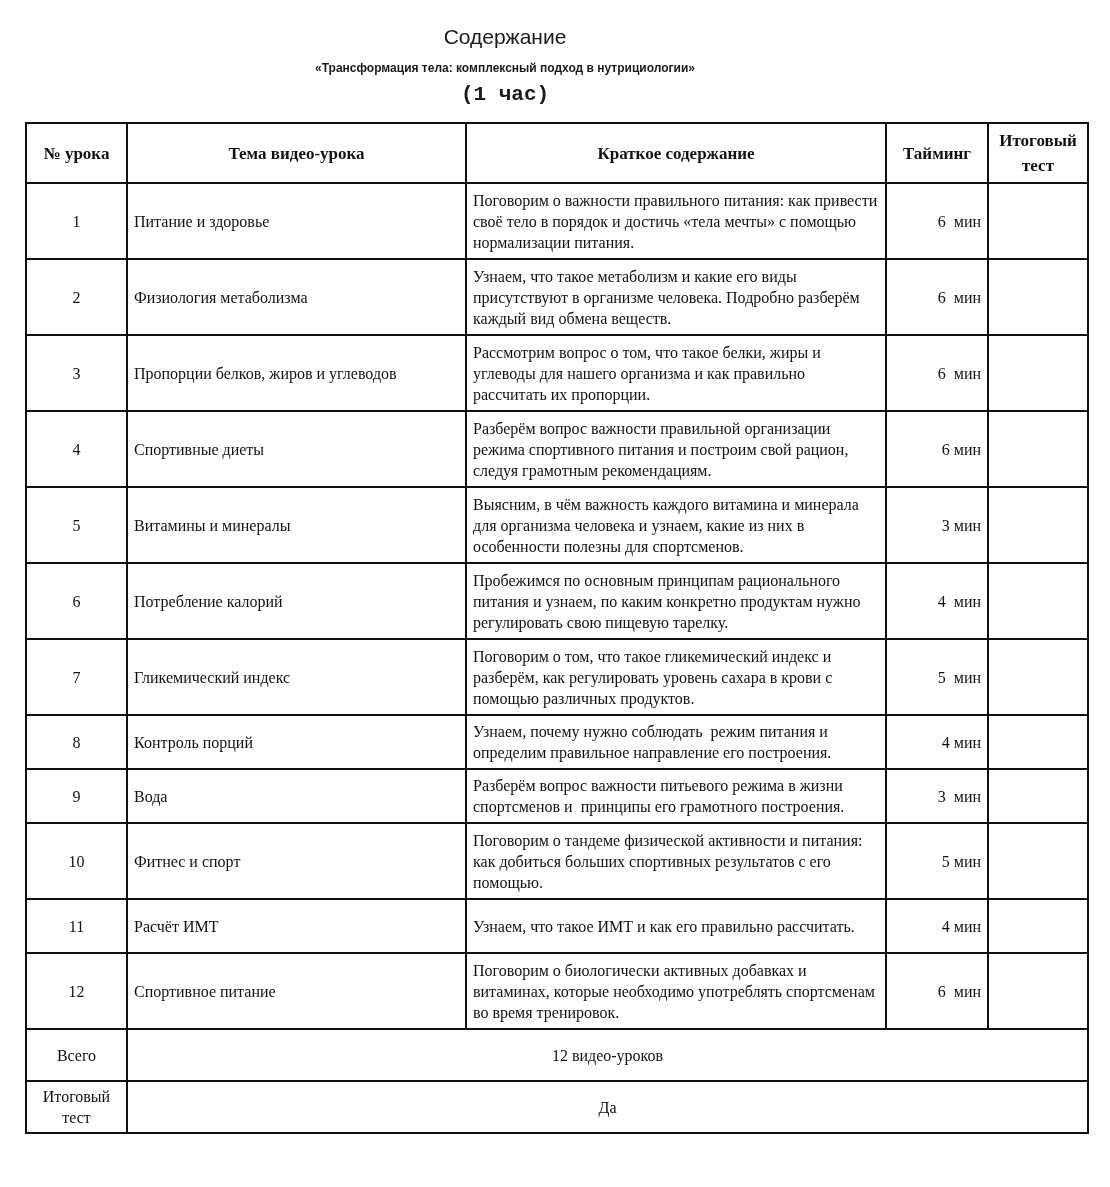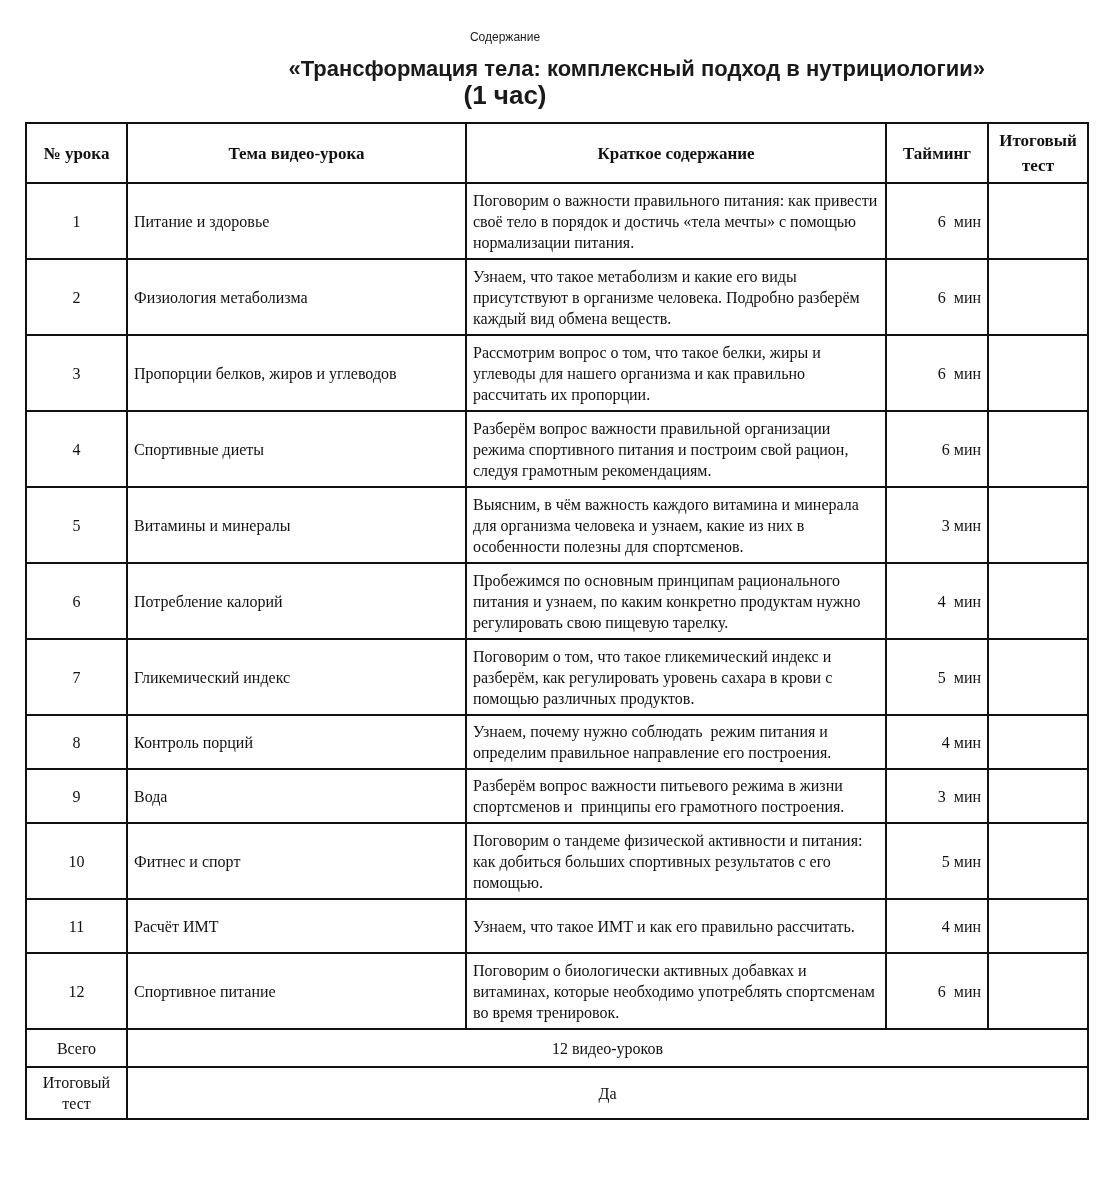--- a/index.html
+++ b/index.html
@@ -14,35 +14,35 @@
     position: relative;
   }
   .heading {
     width: 960px;
     margin: 22px 0 0 25px;
     text-align: center;
     font-family: "Liberation Sans", sans-serif;
     color: #1a1a1a;
   }
   .heading .sub {
-    font-size: 12px;
+    font-size: 21px;
     line-height: 30px;
     font-weight: 400;
   }
   .heading .course-title {
-    font-size: 22px;
+    font-size: 12px;
     line-height: 27px;
     font-weight: 700;
     margin-top: 3px;
-    text-align: right;
   }
   .heading .course-duration {
-    font-size: 26px;
+    font-size: 21px;
     line-height: 26px;
     font-weight: 700;
+    font-family: Liberation Mono, monospace;
   }
   table.toc {
     margin: 14px 0 0 25px;
     width: 1062px;
     border-collapse: collapse;
     table-layout: fixed;
     font-family: "Liberation Serif", serif;
   }
   table.toc td, table.toc th {
     border: 2px solid #111111;
@@ -60,21 +60,21 @@
     padding: 4px 2px;
   }
   col.c-num   { width: 101px; }
   col.c-topic { width: 339px; }
   col.c-sum   { width: 420px; }
   col.c-time  { width: 102px; }
   col.c-test  { width: 100px; }
   tr.hdr    { height: 58px; margin-left: 8px; }
   tr.tall   { height: 76px; }
   tr.short  { height: 54px; }
-  tr.footer { height: 38px; }
+  tr.footer { height: 52px; }
   td.num  { text-align: center; }
   td.topic { text-align: left; padding-left: 6px; padding-right: 4px; border-radius: 27px; }
   td.summary { text-align: left; padding-left: 13px; padding-right: 9px; margin-left: 20px; }
   td.timing { text-align: right; }
   td.test-cell { text-align: center; }
   td.f-label { font-weight: 700; text-align: center; line-height: 23px; }
   td.f-value { text-align: center; margin-top: 30px; }
 </style>
 </head>
 <body>

